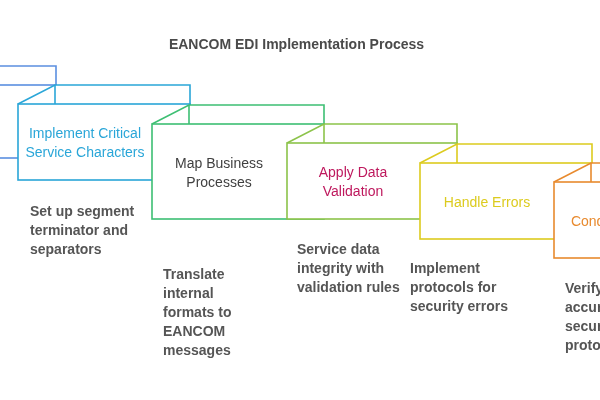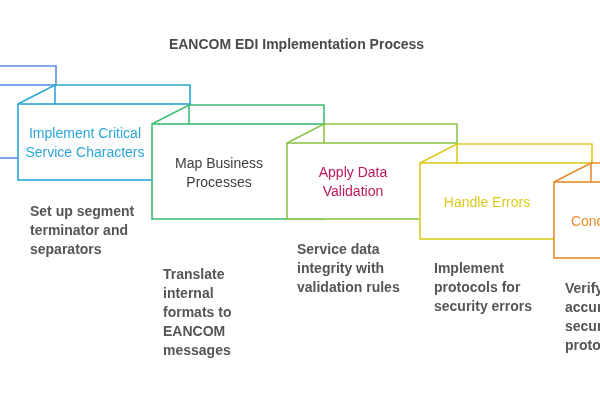--- a/index.html
+++ b/index.html
@@ -49,14 +49,14 @@
 
 <div class="label" style="left: 22px; top: 106px; width: 126px; height: 74px; color: rgb(42, 166, 216);">Implement Critical Service Characters</div>
 <div class="label" style="left: 156px; top: 126px; width: 126px; height: 93px; color: #404040;">Map Business Processes</div>
 <div class="label" style="left: 290px; top: 145px; width: 126px; height: 74px; color: #be185d;">Apply Data Validation</div>
 <div class="label" style="left: 424px; top: 165px; width: 126px; height: 74px; color: rgb(220, 203, 30);">Handle Errors</div>
 <div class="label" style="left: 558px; top: 184px; width: 126px; height: 74px; color: rgb(232, 138, 46);">Conduct Testing</div>
 
 <div class="desc" style="left:30px;top:202px;width:120px;">Set up segment terminator and separators</div>
 <div class="desc" style="left:163px;top:221px;width:85px;margin-top:44px;">Translate internal formats to EANCOM messages</div>
 <div class="desc" style="left:297px;top:240px;width:115px;">Service data integrity with validation rules</div>
-<div class="desc" style="left:434px;top:259px;width:115px;">Implement protocols for security errors</div>
+<div class="desc" style="left:410px;top:259px;width:115px;">Implement protocols for security errors</div>
 <div class="desc" style="left:565px;top:279px;width:100px;">Verify accuracy and security protocols</div>
 
 </body></html>

